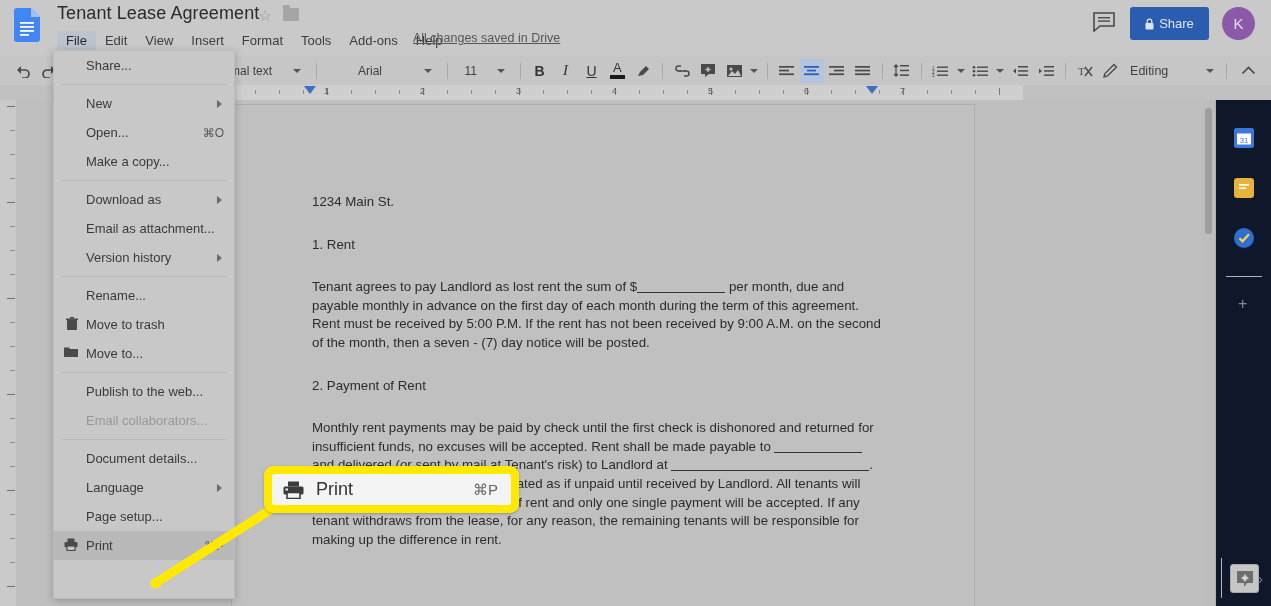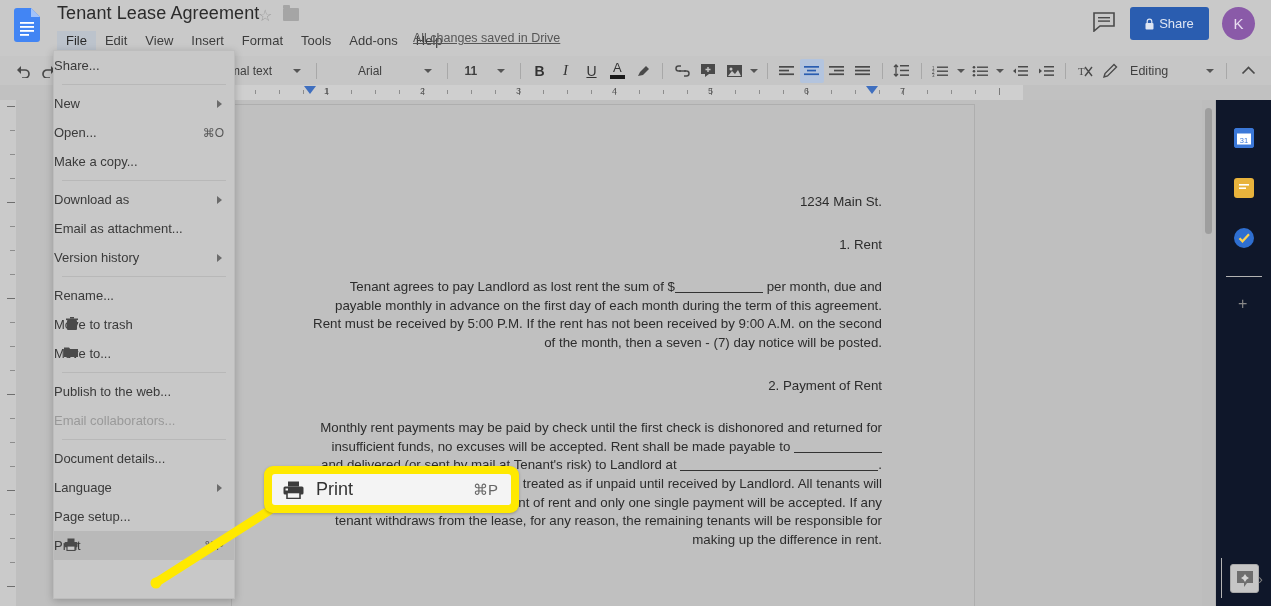--- a/index.html
+++ b/index.html
@@ -91,21 +91,21 @@
   .tb { display:flex; align-items:center; justify-content:center; height:24px; }
   .tb-sep { width:1px; height:16px; background:#a8a8a8; margin:0 6px; }
   .tb-ico { width: 26px; }
   .tb-txt { padding: 0 6px; white-space: nowrap; }
   .caret {
     width:0;height:0;border-left:4px solid transparent;border-right:4px solid transparent;
     border-top:4px solid #555; display:inline-block;
   }
   .style-box { width: 86px; text-align:left; padding-left:6px; }
   .font-box  { width: 92px; text-align:left; padding-left:8px;}
-  .size-box  { width: 34px; text-align:left;font-weight:bold; }
+  .size-box  { width: 34px; text-align:left; }
 
   
   .ruler {
     position: absolute; top: 85px; left: 0; width: 1271px; height: 15px;
     background: #c1c1c1; overflow:hidden;
   }
   .ruler-track {
     position:absolute; left:231px; top:0; width: 792px; height:15px;
     background:#cfcfcf;
   }
@@ -139,21 +139,21 @@
     font-size:13.3px; line-height:18.6px; color:#2c2c2c;
   }
   .doc-title-line {
     text-align:center; margin-bottom:26px; font-size:13.3px;
     position:relative;
   }
   .caret-bar {
     display:inline-block; width:1px; height:13px; background:#1a1a1a;
     vertical-align:-2px; margin-right:1px;
   }
-  .doc-p { margin:0 14px 19px 0;text-align:right; }
+  .doc-p { margin:0 14px 19px 0; }
   .blank-line { display:inline-block; border-bottom:1px solid #333;
                 width:88px; vertical-align:-2px; }
   .blank-line.lg { width:198px; }
 
   
   .vscroll {
     position:absolute; right:3px; top:8px; width:7px; height:126px;
     background:#9e9e9e; border-radius:4px;
   }
   .vscroll-track {
@@ -186,21 +186,21 @@
   
   .menu {
     position:absolute; left:53px; top:50px; width:182px; height:549px;
     background:#c8c8c8; border:1px solid #bdbdbd;
     box-shadow: 0 2px 8px rgba(0,0,0,.22);
     font-size:13px; color:#3a3a3a;
     z-index: 40;
   }
   .menu-item {
     position:relative; height:29px; display:flex; align-items:center;
-    white-space:nowrap;text-align:right;
+    padding-left:32px; white-space:nowrap;text-align:right;
   }
   .menu-item.disabled { color:#999; }
   .menu-item.highlight { background:#b9b9b9; }
   .menu-item .accel {
     position:absolute; right:10px; font-size:12px; color:#585858;
   }
   .menu-item .arrow {
     position:absolute; right:12px;
     width:0;height:0;border-top:4px solid transparent;border-bottom:4px solid transparent;
     border-left:5px solid #6b6b6b;

